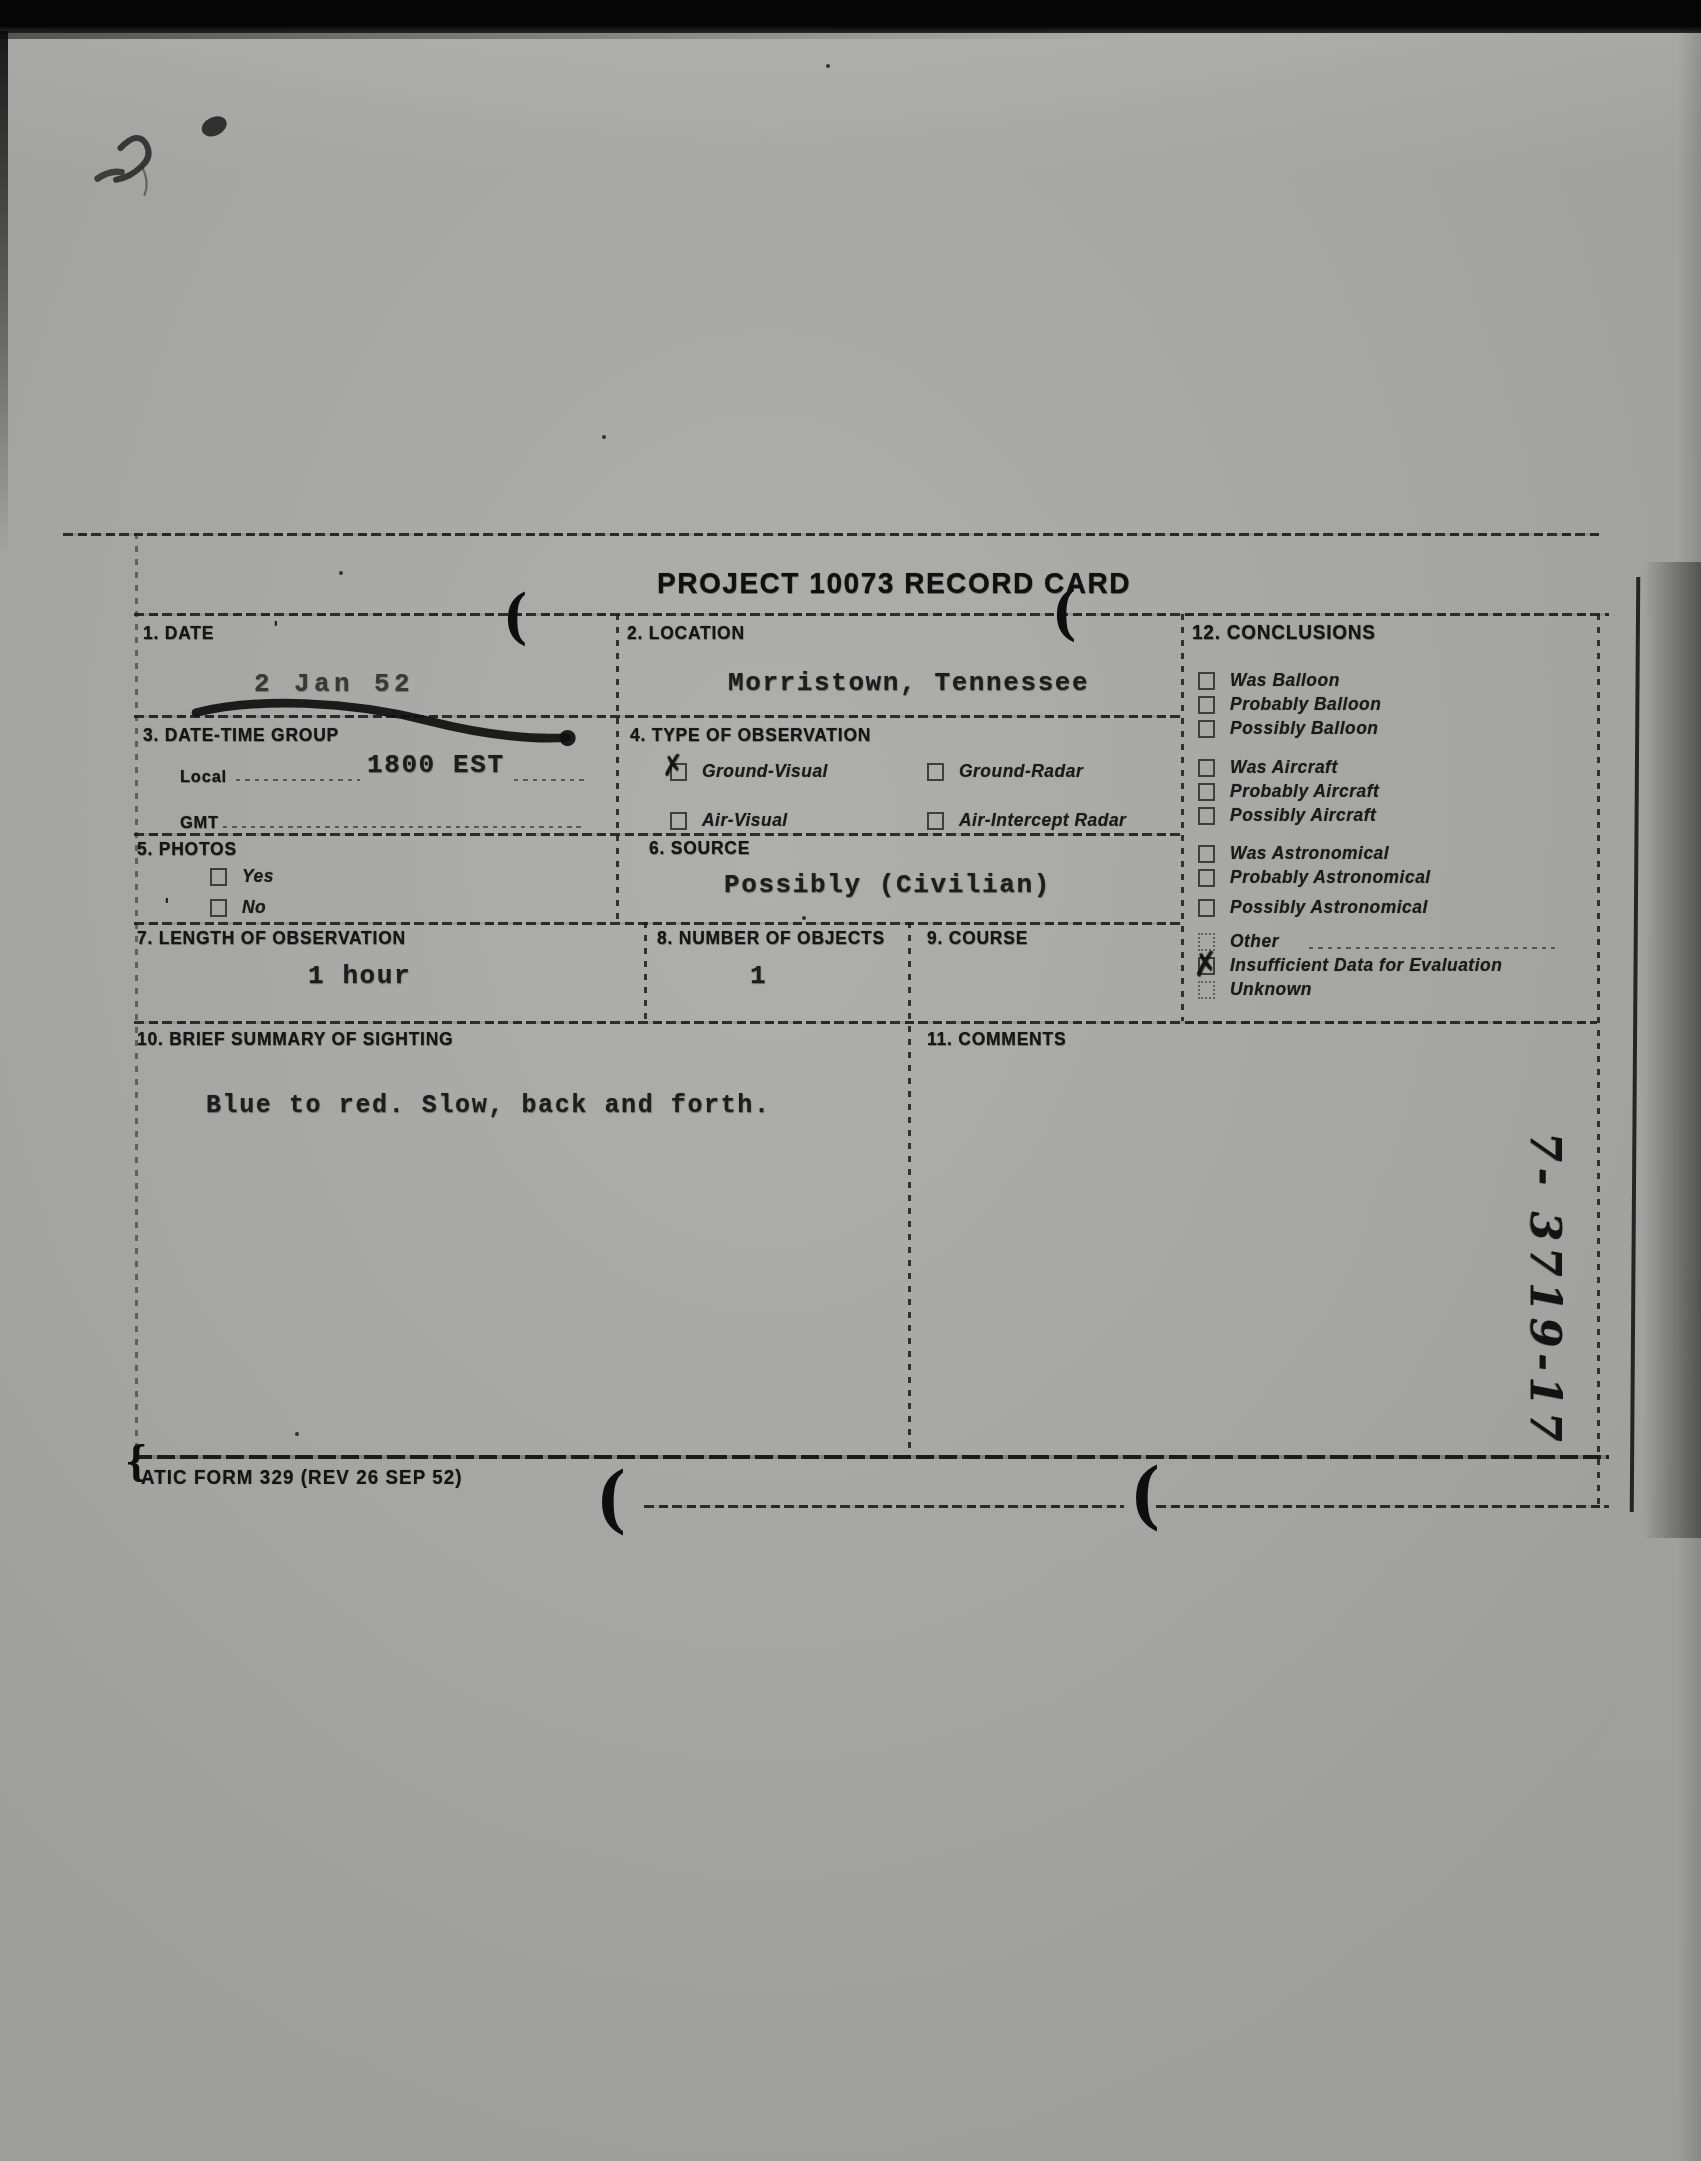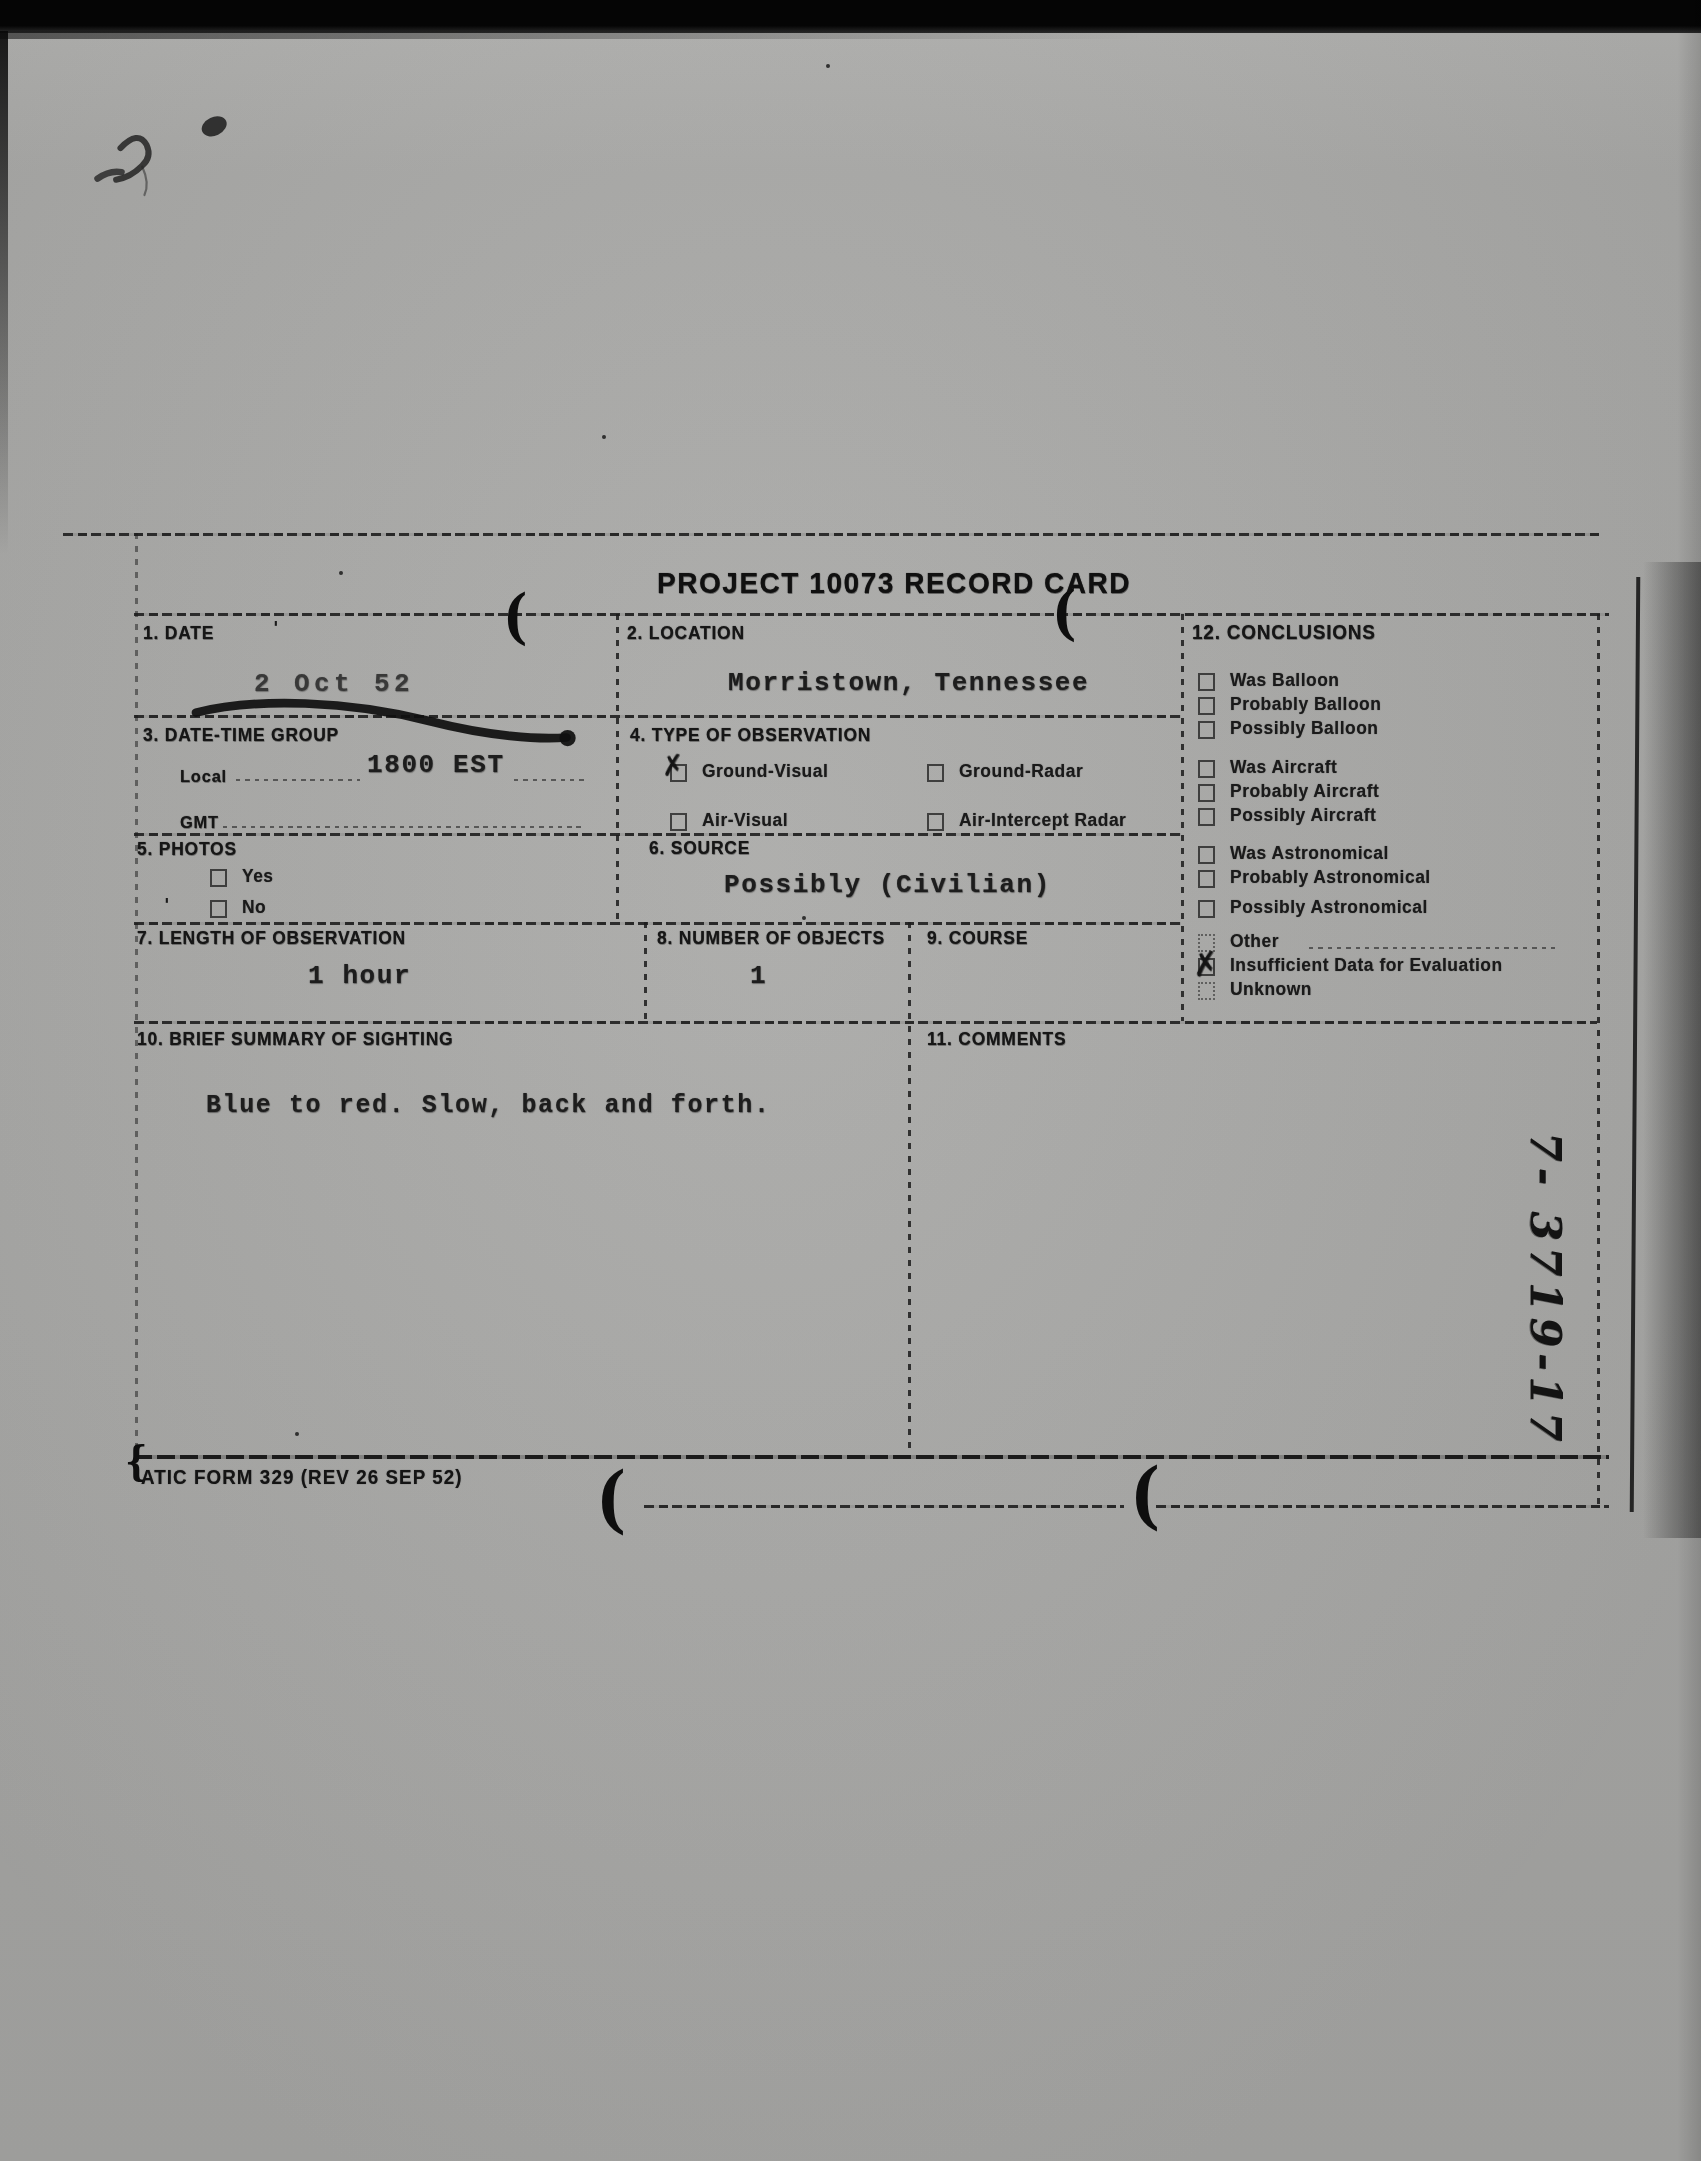--- a/index.html
+++ b/index.html
@@ -38,21 +38,21 @@
       font-size:26px;letter-spacing:1.6px;white-space:nowrap;
       text-shadow:0.5px 0.5px 1.1px rgba(25,25,25,.45),0 0 1.1px rgba(25,25,25,.35);filter:blur(0.3px);}
   .typed.faded{opacity:.8;}
   .title{position:absolute;font-size:29.5px;font-weight:bold;letter-spacing:1.6px;color:#101010;
       font-family:"Liberation Sans",sans-serif;white-space:nowrap;transform:scaleX(.95);transform-origin:left top;
       text-shadow:0 0 1.1px rgba(10,10,10,.6),0.5px 0.5px 0.5px rgba(10,10,10,.4);filter:blur(0.2px);}
   .footer{position:absolute;font-size:19.6px;font-weight:bold;letter-spacing:1.1px;color:#141414;
       font-family:"Liberation Sans",sans-serif;white-space:nowrap;transform:scaleX(.96);transform-origin:left top;
       text-shadow:0 0 1.1px rgba(10,10,10,.55);filter:blur(0.3px);}
   
-  .ck{position:absolute;display:flex;gap:15.3px;align-items:flex-end;}
+  .ck{position:absolute;display:flex;gap:15.3px;align-items:flex-start;font-style:italic;}
   .box{width:12.5px;height:14px;border:2.2px solid #242424;margin-top:1.6px;filter:blur(0.3px);opacity:.8;flex:0 0 auto;}
   .box.faint{opacity:.55;border-style:dotted;}
   .cklabel{font-family:"Liberation Sans",sans-serif;font-weight:bold;font-size:18px;color:#1a1a1a;
       letter-spacing:0.5px;white-space:nowrap;transform:scaleX(.97);transform-origin:left top;
       text-shadow:0 0 1.1px rgba(10,10,10,.5);filter:blur(0.2px);}
   .xmark{position:absolute;font-family:"DejaVu Sans",sans-serif;font-weight:bold;color:#141414;
       font-size:28px;transform:rotate(-8deg);filter:blur(0.3px);text-shadow:0.5px 0.5px 0.5px rgba(0,0,0,.5);}
   .curve{position:absolute;font-family:"DejaVu Serif",serif;color:#0e0e0e;font-weight:bold;
       transform:scaleY(1.15);filter:blur(0.2px);}
   .tickmark{position:absolute;font-family:"DejaVu Sans",sans-serif;font-weight:bold;font-size:18.5px;color:#1a1a1a;filter:blur(0.3px);}
@@ -107,21 +107,21 @@
   <div class="curve" style="left:503px;top:585px;font-size:52px">(</div>
   <div class="curve" style="left:1052px;top:581px;font-size:52px">(</div>
   <div class="curve" style="left:596px;top:1461px;font-size:64px">(</div>
   <div class="curve" style="left:1130px;top:1457px;font-size:64px">(</div>
   <div class="curve" style="left:125px;top:1440px;font-size:35px">{</div>
 
   <div class="title" style="left:657px;top:566px">PROJECT 10073 RECORD CARD</div>
 
   <div class="lbl" style="left:143px;top:623px">1. DATE</div>
   <div class="tickmark" style="left:273px;top:617px">'</div>
-  <div class="typed faded" style="left:254px;top:669px;letter-spacing:4.4px">2 Oct 52</div>
+  <div class="typed faded" style="left:254px;top:669px;letter-spacing:4.4px">2 Jan 52</div>
 
   <svg class="mark" style="left:185px;top:692px" width="425" height="65" viewBox="0 0 780 120">
     <path d="M 18 38 C 130 10 300 16 450 54 C 560 82 650 88 702 84" fill="none" stroke="#0f0f0f" stroke-width="16" stroke-linecap="round" opacity=".92"></path>
     <circle cx="704" cy="85" r="15" fill="#0f0f0f" opacity=".92"></circle>
   </svg>
 
   <div class="lbl" style="left:627px;top:623px">2. LOCATION</div>
   <div class="typed" style="left:728px;top:668px">Morristown, Tennessee</div>
 
   <div class="lbl" style="left:143px;top:725px">3. DATE-TIME GROUP</div>

